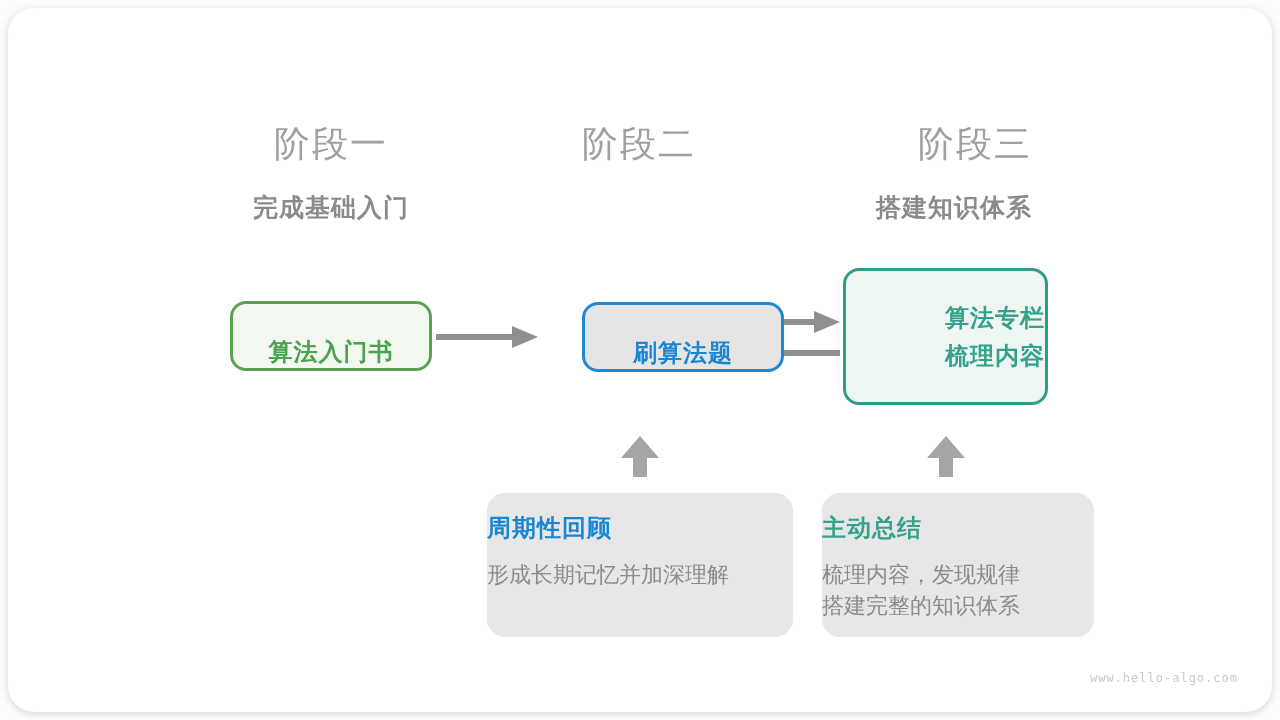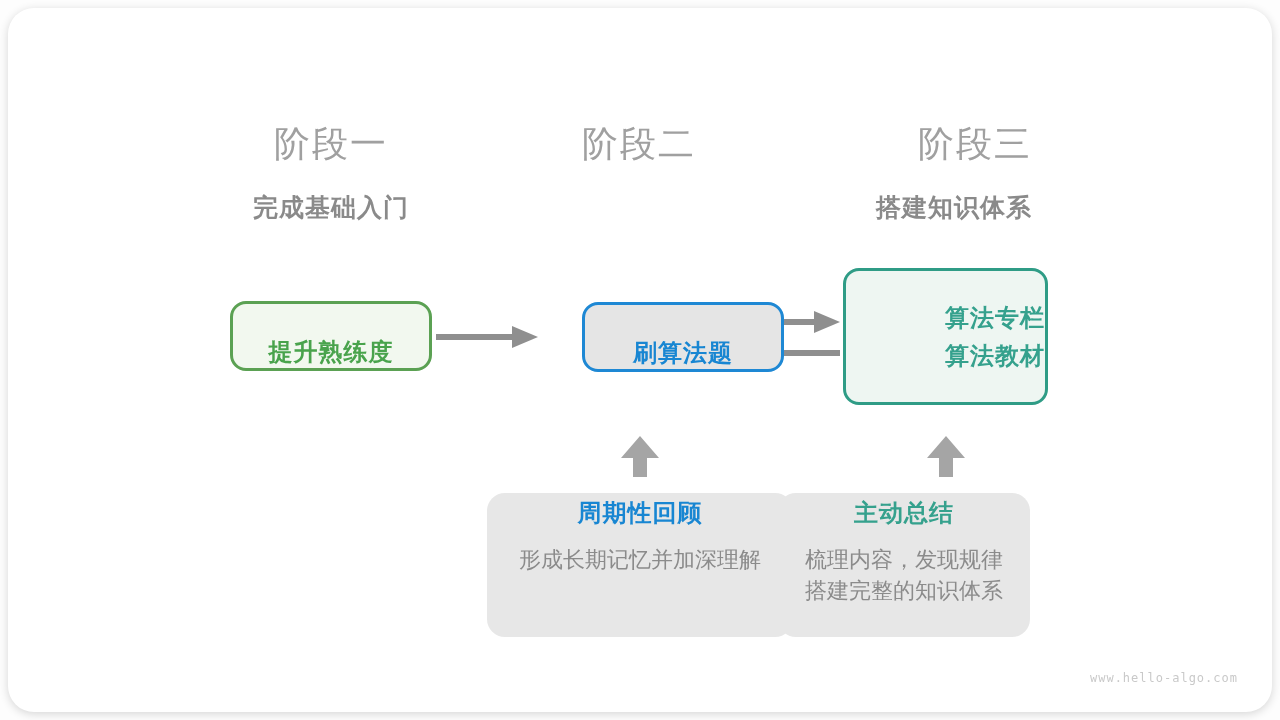--- a/index.html
+++ b/index.html
@@ -90,25 +90,25 @@
     line-height: 38px;
   }
   
   .callout {
     position: absolute;
     top: 493px;
     height: 144px;
     box-sizing: border-box;
     background: #e7e7e7;
     border-radius: 18px;
-    text-align: center;
-    padding-top: 4px;
+    text-align: left;
+    padding-top: 19px;
   }
   #callout-review { left: 487px; width: 306px; }
-  #callout-summary { left: 778px; width: 252px; }
+  #callout-summary { left: 822px; width: 272px; }
   .callout-title {
     font-size: 24px;
     font-weight: 700;
     letter-spacing: 1px;
   }
   .callout-blue .callout-title { color: #1886d2; }
   .callout-teal .callout-title { color: #35a18d; }
   .callout-body {
     margin-top: 15px;
     font-size: 22px;
@@ -164,28 +164,28 @@
   </div>
   <div class="stage" id="stage-2">
     <div class="stage-title">阶段二</div>
   </div>
   <div class="stage" id="stage-3">
     <div class="stage-title">阶段三</div>
     <div class="stage-sub">搭建知识体系</div>
   </div>
 
   <div class="node" id="node-book">
-    <span>提升熟练度</span>
+    <span>算法入门书</span>
   </div>
   <div class="node" id="node-practice">
     <span>刷算法题</span>
   </div>
   <div class="node" id="node-resources">
     <span>算法专栏</span>
-    <span>算法教材</span>
+    <span>梳理内容</span>
   </div>
 
   <div class="callout callout-blue" id="callout-review">
     <div class="callout-title">周期性回顾</div>
     <div class="callout-body">
       <div>形成长期记忆并加深理解</div>
     </div>
   </div>
   <div class="callout callout-teal" id="callout-summary">
     <div class="callout-title">主动总结</div>

